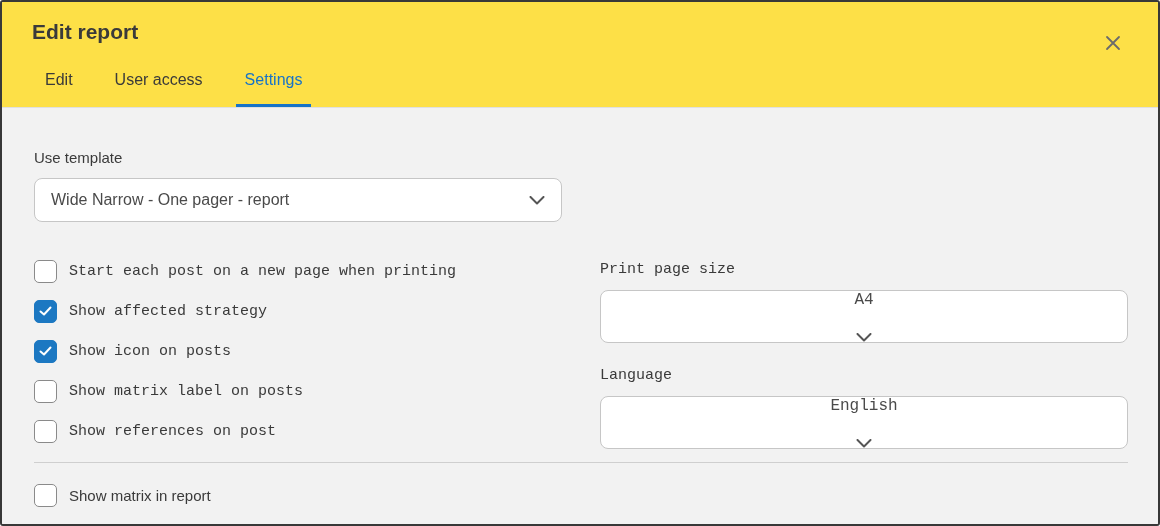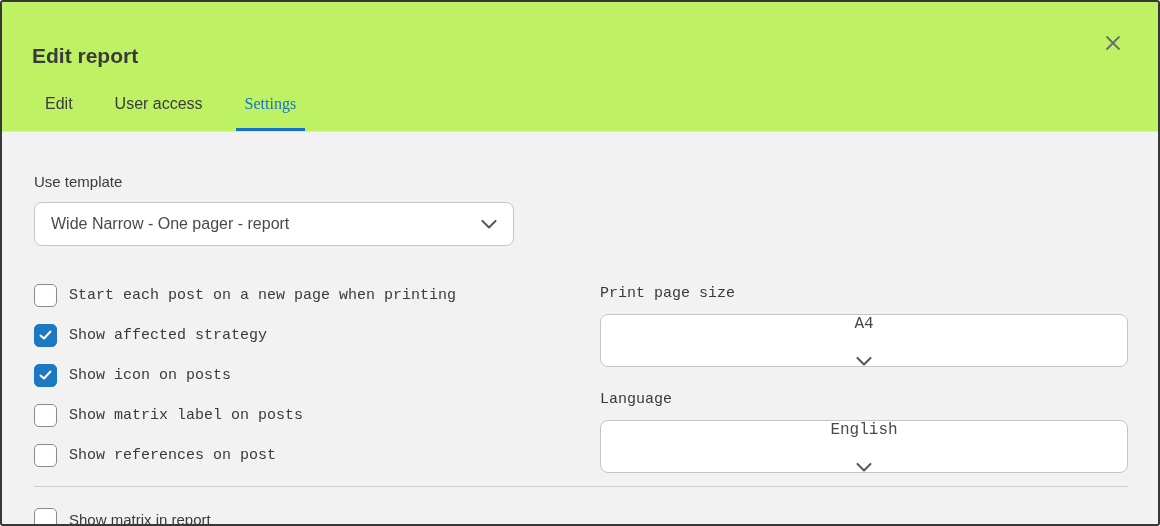--- a/index.html
+++ b/index.html
@@ -20,22 +20,22 @@
     width: 1160px;
     height: 526px;
     border: 2px solid #383838;
     border-radius: 3px;
     background: #fff;
     overflow: hidden;
     position: relative;
   }
   
   .header {
-    background: #bef264;
-    padding-top: 40px;
+    background: #fde047;
+    padding-top: 16px;
     border-bottom: 1px solid #e0e0e0;
     position: relative;
   }
   .dialog-title {
     margin-left: 30px;
     font-size: 21px;
     line-height: 28px;
     font-weight: 700;
     color: var(--text-dark);
   }
@@ -64,21 +64,20 @@
     line-height: 20px;
     padding: 0 9px 14px 9px;
     color: var(--text-dark);
     border-bottom: 3px solid transparent;
     cursor: pointer;
     white-space: nowrap;
   }
   .tab.active {
     color: var(--accent);
     border-bottom-color: var(--accent);
-    font-family: Liberation Serif, serif;
   }
   
   .body {
     background: var(--body-bg);
     height: 100%;
     padding: 40px 30px 0 32px;
   }
   .field-label {
     font-size: 15px;
     line-height: 20px;
@@ -94,21 +93,21 @@
     align-items: center;
     justify-content: space-between;
     padding: 0 16px;
     cursor: pointer;
   }
   .select .value {
     font-size: 16px;
     color: var(--text-mid);
   }
   .select .chev { display: flex; align-items: center; }
-  .template-select { width: 480px; }
+  .template-select { width: 528px; }
   
   .columns {
     display: flex;
     margin-top: 38px;
     font-family: Liberation Mono, monospace;
   }
   .col-left { width: 566px; flex: none; }
   .col-right { flex: 1; }
   .check-row {
     display: flex;

